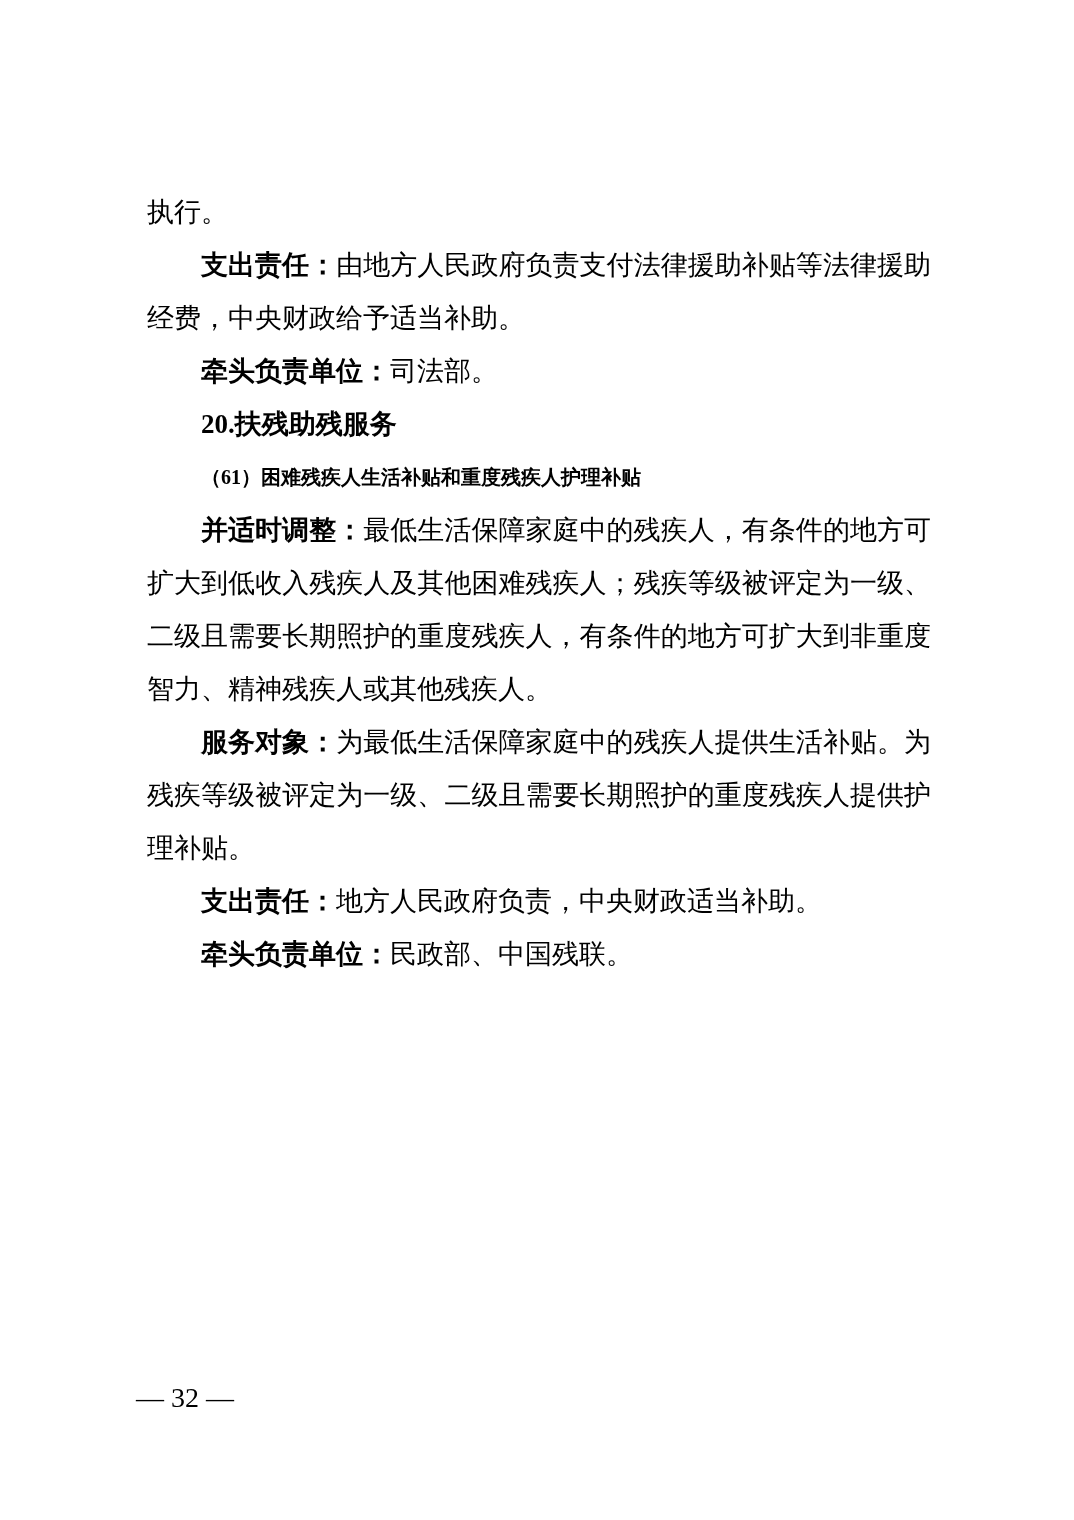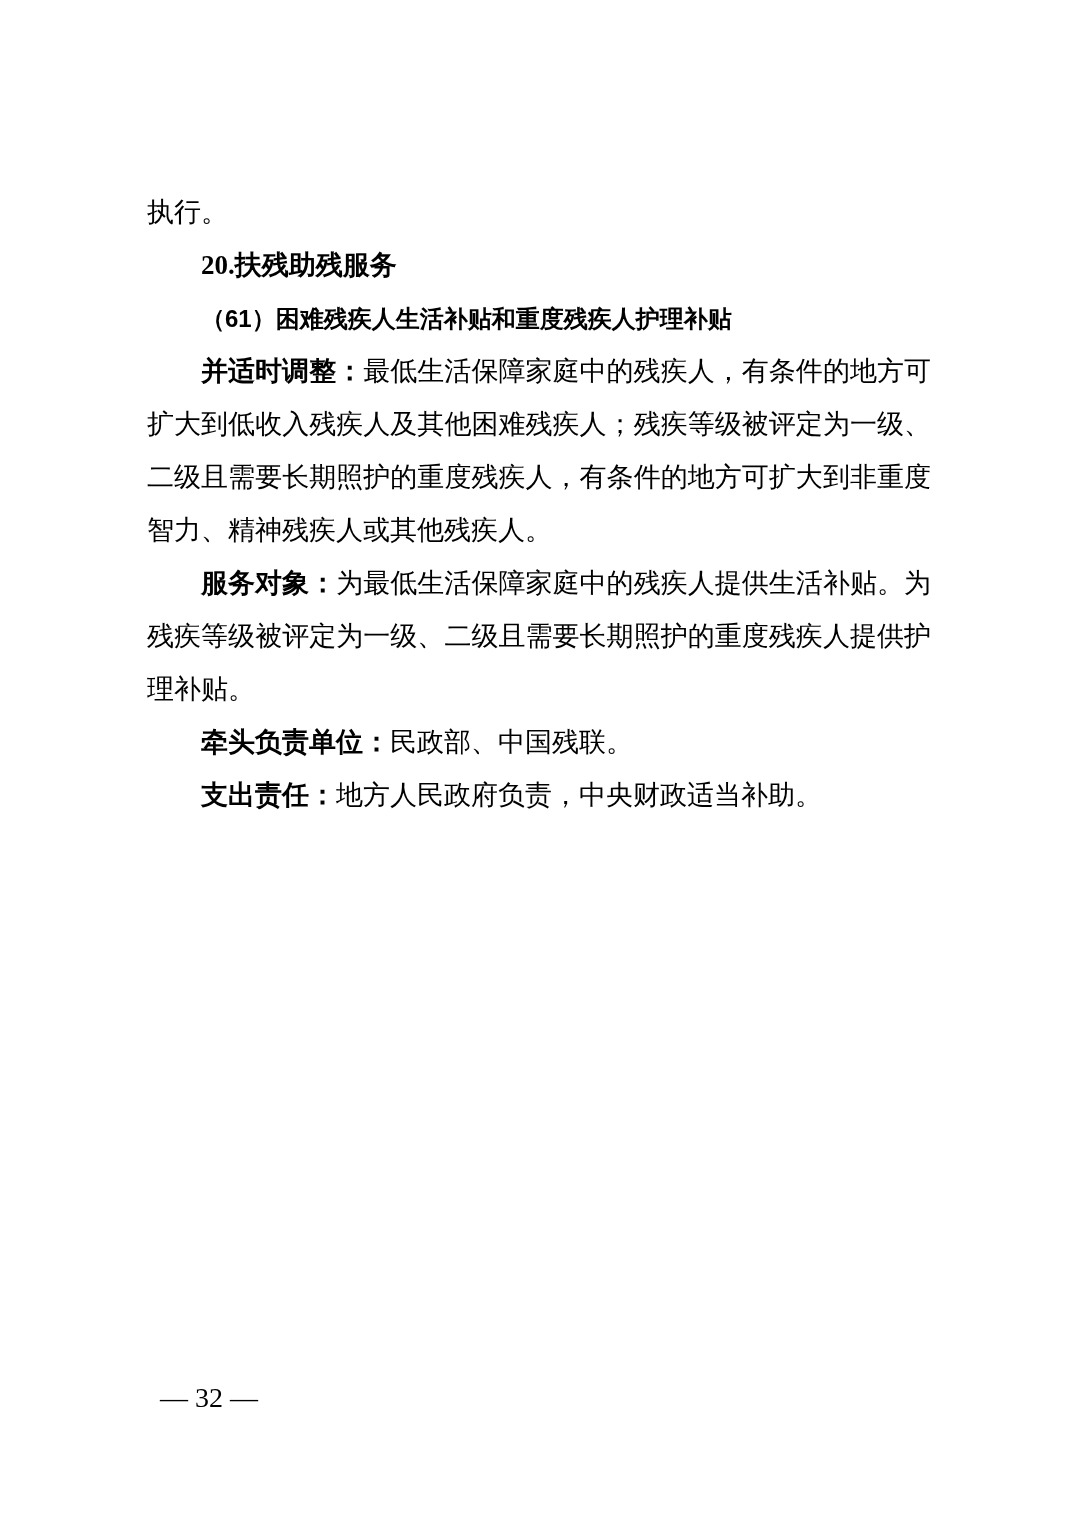--- a/index.html
+++ b/index.html
@@ -34,68 +34,74 @@
     text-indent: 54px;
   }
   .label {
     font-weight: 700;
   }
   p.subsection {
     font-weight: 700;
   }
   p.heading {
     font-weight: 700;
-    font-family: Liberation Sans, sans-serif;
-    font-size: 24px;
+    font-family: Liberation Serif, serif;
+    font-size: 20px;
   }
   .footer {
     position: absolute;
-    left: 160px;
+    left: 136px;
     top: 1371px;
     font-family: "Liberation Serif", "DejaVu Serif", serif;
     font-size: 28px;
     line-height: 53px;
     color: #000000;
   }
 </style>
 </head>
 <body>
 
 <div class="page">
   <div class="content">
 
     <p class="body">
       <span>执行。</span>
     </p>
 
+    <p class="body indent">
+      <span class="label">支出责任：</span><span>由地方人民政府负责支付法律援助补贴等法律援助经费，中央财政给予适当补助。</span>
+    </p>
 
+    <p class="body indent">
+      <span class="label">牵头负责单位：</span><span>司法部。</span>
+    </p>
 
     <p class="subsection indent">
       <span>20.扶残助残服务</span>
     </p>
 
     <p class="heading indent">
       <span>（61）困难残疾人生活补贴和重度残疾人护理补贴</span>
     </p>
 
     <p class="body indent">
       <span class="label">并适时调整：</span><span>最低生活保障家庭中的残疾人，有条件的地方可扩大到低收入残疾人及其他困难残疾人；残疾等级被评定为一级、二级且需要长期照护的重度残疾人，有条件的地方可扩大到非重度智力、精神残疾人或其他残疾人。</span>
     </p>
 
     <p class="body indent">
       <span class="label">服务对象：</span><span>为最低生活保障家庭中的残疾人提供生活补贴。为残疾等级被评定为一级、二级且需要长期照护的重度残疾人提供护理补贴。</span>
     </p>
 
 
     <p class="body indent">
-      <span class="label">牵头负责单位：</span><span>民政部、中国残联。</span>
+      <span class="label">支出责任：</span><span>地方人民政府负责，中央财政适当补助。</span>
     </p>
 
     <p class="body indent">
-      <span class="label">支出责任：</span><span>地方人民政府负责，中央财政适当补助。</span>
+      <span class="label">牵头负责单位：</span><span>民政部、中国残联。</span>
     </p>
 
   </div>
 
   <div class="footer">
     <span>— 32 —</span>
   </div>
 </div>
 
 </body></html>

